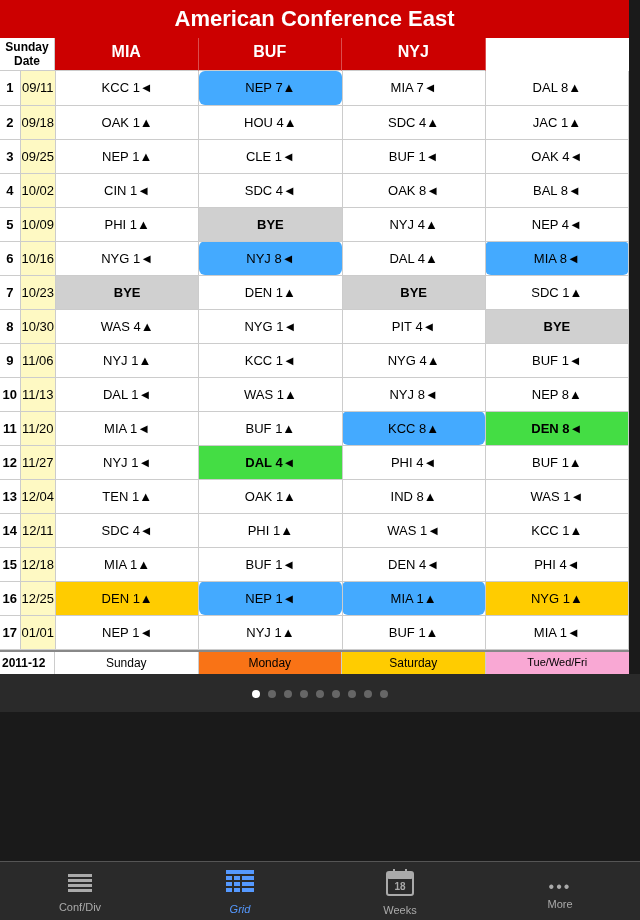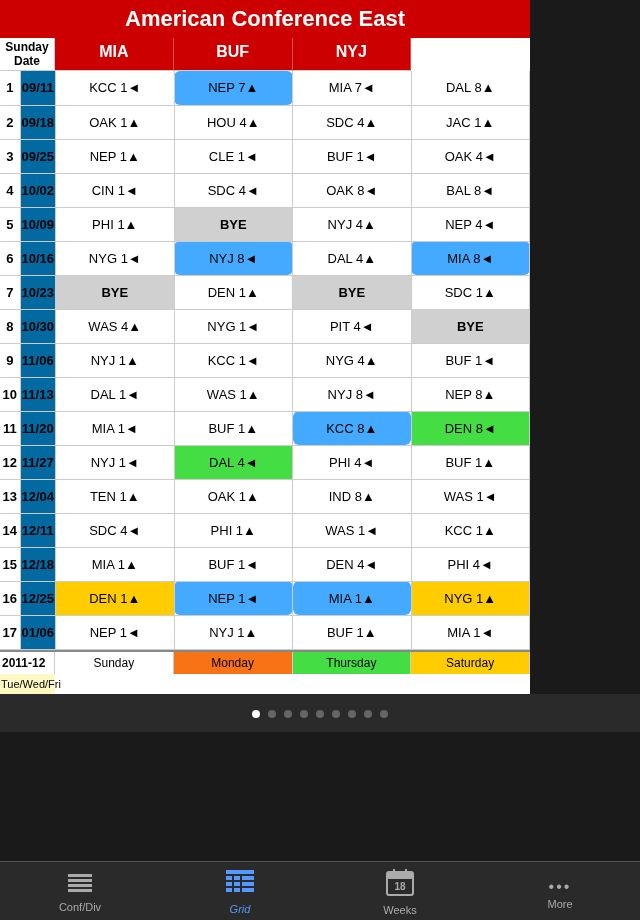--- a/index.html
+++ b/index.html
@@ -7,21 +7,21 @@
       width: 640px;
       height: 920px;
       font-family: Arial, Helvetica, sans-serif;
       background: #1a1a1a;
       overflow: hidden;
       position: relative;
     }
 
     
     #main-content {
-      width: 530px;
+      width: 629px;
       background: #fff;
     }
 
     
     .conf-header {
       background: #cc0000;
       color: white;
       text-align: center;
       font-size: 22px;
       font-weight: bold;
@@ -76,38 +76,39 @@
       height: 34px;
       vertical-align: middle;
     }
     .row-num {
       background: #fff;
       font-size: 11px;
       font-weight: bold;
       width: 20px;
     }
     .row-date {
-      background: #0369a1;
+      background: #fef9c3;
       font-size: 11px;
-      font-weight: bold;
+      font-weight: normal;
       width: 35px;
     }
     .bye-cell {
       background: #d0d0d0;
       font-size: 13px;
       font-weight: bold;
     }
     .highlight-blue {
       background: #44aaff;
       color: #000;
       border-radius: 6px;
     }
     .highlight-green {
       background: #44dd44;
       color: #000;
+      font-weight: bold;
     }
     .highlight-yellow {
       background: #ffcc00;
       color: #000;
     }
 
     
     .legend-row {
       display: grid;
       grid-template-columns: 55px 1fr 1fr 1fr 1fr;
@@ -143,21 +144,21 @@
       border-right: 1px solid #ccc;
     }
     .legend-saturday {
       background: #ffcc00;
       text-align: center;
       font-size: 12px;
       padding: 4px 2px;
       border-right: 1px solid #ccc;
     }
     .legend-tue {
-      background: #fef9c3;
+      background: #f9a8d4;
       text-align: center;
       font-size: 11px;
       padding: 4px 1px;
     }
 
     
     .dots-row {
       background: #2a2a2a;
       text-align: center;
       padding: 10px 0;
@@ -349,34 +350,33 @@
         <tr>
           <td class="row-num">16</td>
           <td class="row-date">12/25</td>
           <td class="highlight-yellow">DEN 1▲</td>
           <td class="highlight-blue">NEP 1◄</td>
           <td class="highlight-blue">MIA 1▲</td>
           <td class="highlight-yellow">NYG 1▲</td>
         </tr>
         <tr>
           <td class="row-num">17</td>
-          <td class="row-date">01/06</td>
+          <td class="row-date">01/01</td>
           <td>NEP 1◄</td>
           <td>NYJ 1▲</td>
           <td>BUF 1▲</td>
           <td>MIA 1◄</td>
         </tr>
       </tbody>
   </table>
 
   <div class="legend-row">
     <div class="legend-year">2011-12</div>
     <div class="legend-sunday">Sunday</div>
     <div class="legend-monday">Monday</div>
-    <div class="legend-thursday">Thursday</div>
     <div class="legend-saturday">Saturday</div>
     <div class="legend-tue">Tue/Wed/Fri</div>
   </div>
 </div>
 
 <div class="dots-row" id="dots-container"><span class="dot active"></span><span class="dot"></span><span class="dot"></span><span class="dot"></span><span class="dot"></span><span class="dot"></span><span class="dot"></span><span class="dot"></span><span class="dot"></span></div>
 
 <div class="bottom-nav">
   <div class="nav-item">
     <div class="nav-icon" style="font-size:20px; line-height:1.2;">

